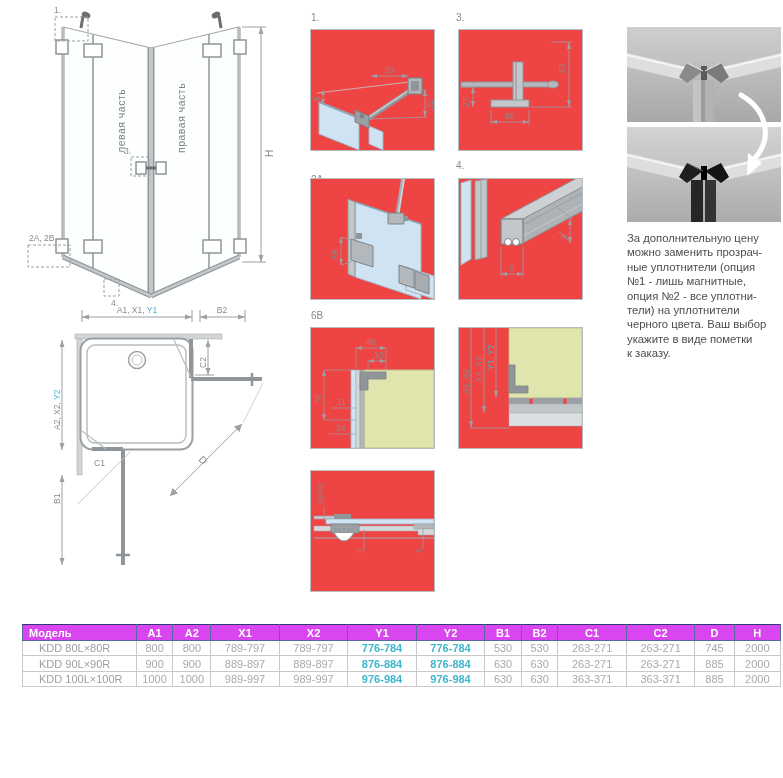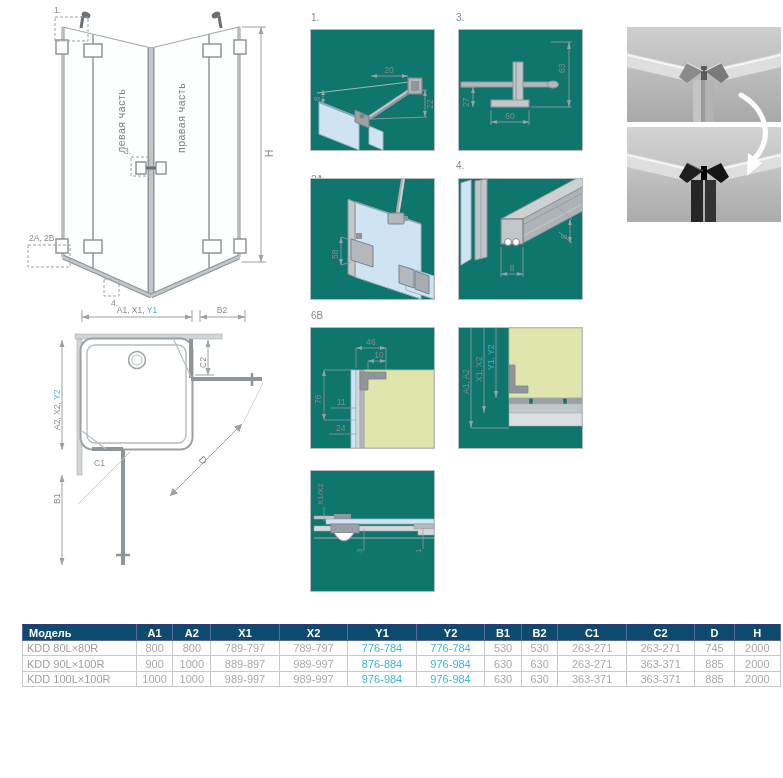--- a/index.html
+++ b/index.html
@@ -9,36 +9,36 @@
   .abs { position:absolute; }
 
   
   svg text { font-family:"Liberation Sans", sans-serif; }
   .dim   { font-size:8.5px; fill:#8a8a8a; }
   .dim10 { font-size:10px;  fill:#8a8a8a; }
   .cyan  { fill:#3eb7cd; }
   .rus   { font-size:10.5px; fill:#7d8387; letter-spacing:0.5px; }
 
   .box-label { position:absolute; font-size:10px; color:#8a8a8a; }
-  .detail-box { position:absolute; width:123px; height:120px; border:1px solid #b7bcbf; background:#0f766e; }
+  .detail-box { position:absolute; width:123px; height:120px; border:1px solid #b7bcbf; background:#ef4444; }
   .detail-box svg { display:block; }
 
   .note { position:absolute; left:627px; top:231px; width:155px;
           font-size:11.3px; line-height:14.4px; color:#4d4d4d; white-space:pre-line; }
 
   
   .spec-table { position:absolute; left:22px; top:624px; width:759px;
                 border-collapse:collapse; table-layout:fixed; font-size:11px; }
-  .spec-table th { background:#0c4a6e; color:#ffffff; font-weight:bold; height:15px;
+  .spec-table th { background:#d946ef; color:#ffffff; font-weight:bold; height:15px;
                    padding:0 2px; border:1px solid #5a66a0; border-top-color:#2e3a74; }
   .spec-table th:first-child { text-align:left; padding-left:6px; }
   .spec-table td { border:1px solid #c9c9c9; color:#a9a9a9; text-align:center;
                    height:14.4px; padding:0 1px; overflow:hidden; white-space:nowrap; }
-  .spec-table td.model { text-align:left; padding-left:4px; color:#9e9e9e; }
-  .spec-table td.cyan, .spec-table .cyan { color:#3eb7cd; }
+  .spec-table td.model { text-align:left; padding-left:16px; color:#9e9e9e; }
+  .spec-table td.cyan, .spec-table .cyan { color:#3eb7cd;font-weight:bold; }
   .spec-table th:nth-child(1){width:15.2%} .spec-table th:nth-child(2){width:4.6%}
   .spec-table th:nth-child(3){width:4.8%}  .spec-table th:nth-child(4){width:9.2%}
   .spec-table th:nth-child(5){width:9.2%}  .spec-table th:nth-child(6){width:9.2%}
   .spec-table th:nth-child(7){width:9.2%}  .spec-table th:nth-child(8){width:4.6%}
   .spec-table th:nth-child(9){width:4.6%}  .spec-table th:nth-child(10){width:9.2%}
   .spec-table th:nth-child(11){width:9.2%} .spec-table th:nth-child(12){width:5.0%}
   .spec-table th:nth-child(13){width:6.0%}
 </style>
 </head>
 <body>
@@ -419,20 +419,29 @@
     <line x1="60" y1="36" x2="76" y2="44" stroke="#6a6a6a" stroke-width="1"></line>
     <rect x="64" y="53" width="12" height="42" fill="#262626"></rect>
     <rect x="78" y="53" width="11" height="42" fill="#333333"></rect>
   </svg>
 
   <svg class="abs" style="left:735px;top:92px" width="42" height="90" viewBox="0 0 42 90">
     <path d="M6,3 C32,18 38,46 20,66" stroke="#ffffff" stroke-width="5" fill="none" stroke-linecap="round"></path>
     <polygon points="12,84 27,71 13,61" fill="#ffffff"></polygon>
   </svg>
 
+  <div class="note">За дополнительную цену
+можно заменить прозрач-
+ные уплотнители (опция
+№1 - лишь магнитные,
+опция №2 - все уплотни-
+тели)  на уплотнители
+черного цвета. Ваш выбор
+укажите в виде пометки
+к заказу.</div>
 
   <table class="spec-table">
     <thead>
         <tr>
           <th>Модель</th>
           <th>A1</th>
           <th>A2</th>
           <th>X1</th>
           <th>X2</th>
           <th>Y1</th>
@@ -455,31 +464,31 @@
           <td class="cyan">776-784</td>
           <td class="cyan">776-784</td>
           <td>530</td>
           <td>530</td>
           <td>263-271</td>
           <td>263-271</td>
           <td>745</td>
           <td>2000</td>
         </tr>
         <tr>
-          <td class="model">KDD 90L×100R</td>
+          <td class="model">KDD 90L×90R</td>
           <td>900</td>
-          <td>1000</td>
+          <td>900</td>
           <td>889-897</td>
-          <td>989-997</td>
+          <td>889-897</td>
           <td class="cyan">876-884</td>
-          <td class="cyan">976-984</td>
+          <td class="cyan">876-884</td>
           <td>630</td>
           <td>630</td>
           <td>263-271</td>
-          <td>363-371</td>
+          <td>263-271</td>
           <td>885</td>
           <td>2000</td>
         </tr>
         <tr>
           <td class="model">KDD 100L×100R</td>
           <td>1000</td>
           <td>1000</td>
           <td>989-997</td>
           <td>989-997</td>
           <td class="cyan">976-984</td>

